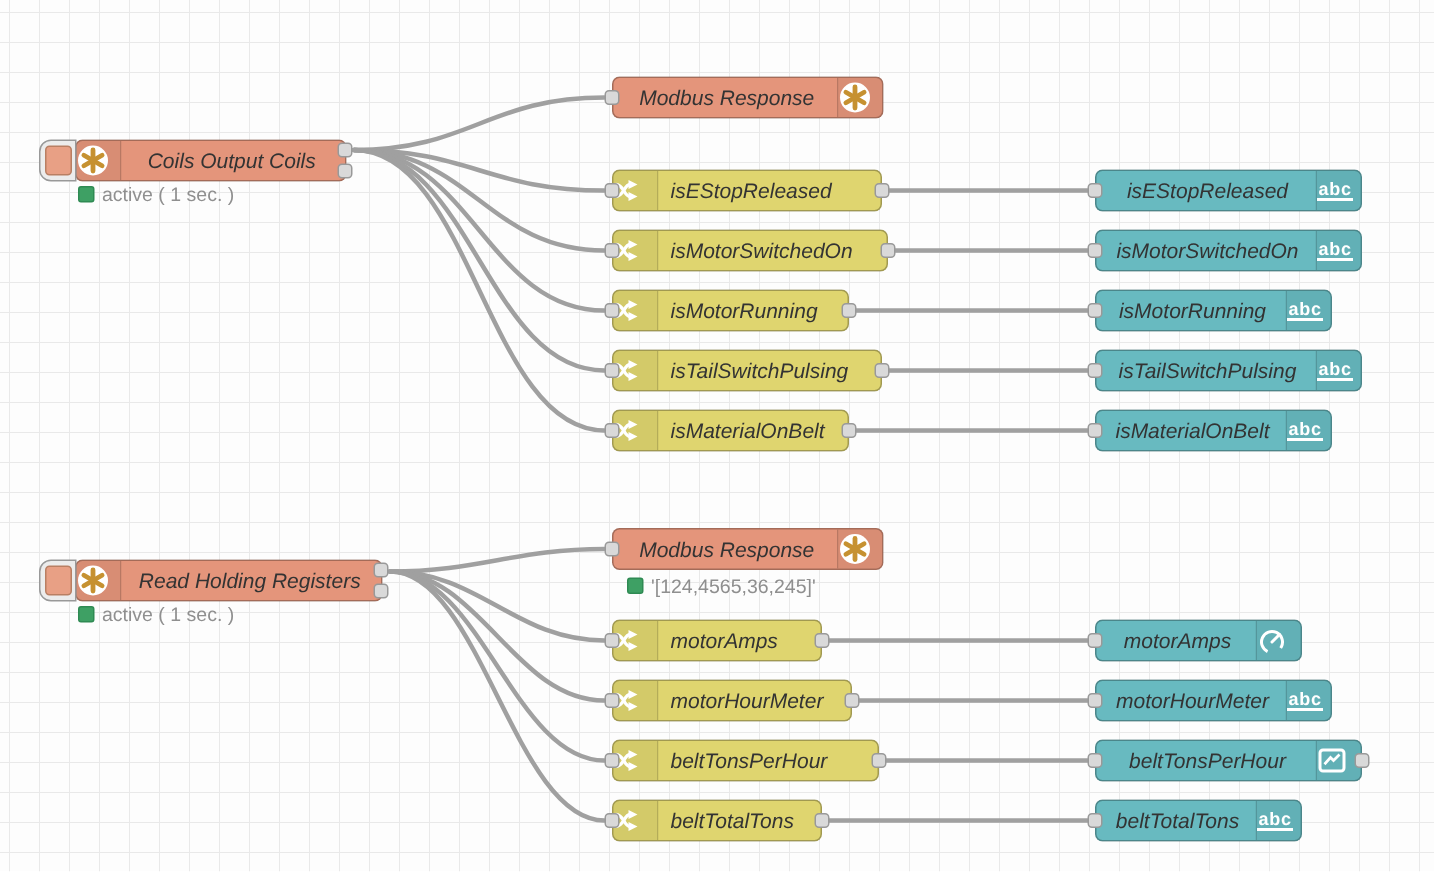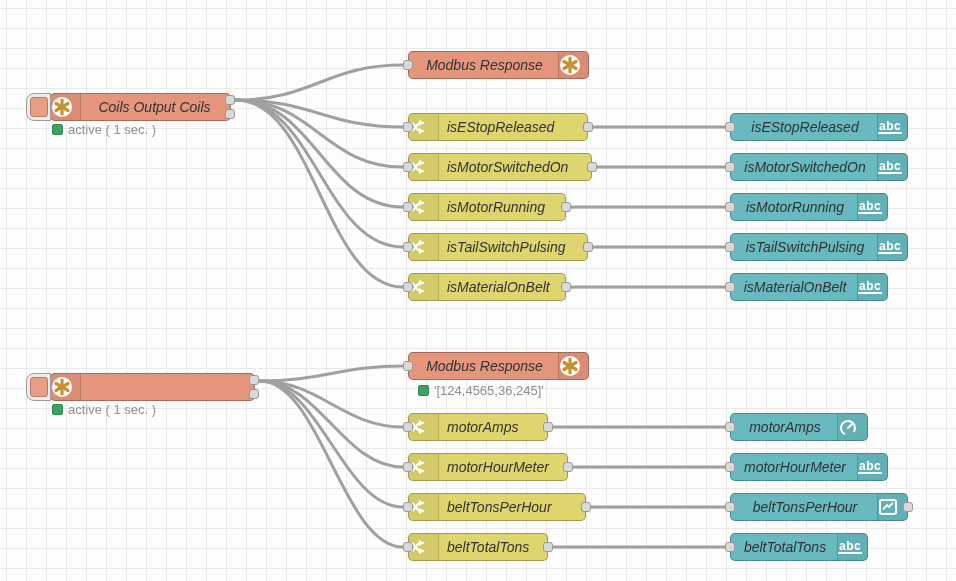--- a/index.html
+++ b/index.html
@@ -232,20 +232,21 @@
     <span class="icon-left">
       <svg width="22" height="22">
           <circle cx="11" cy="11" r="10" fill="#fff"></circle>
           <g stroke="#c69131" stroke-width="3.2" stroke-linecap="round">
             <line x1="11" y1="4" x2="11" y2="18"></line>
             <line x1="11" y1="4" x2="11" y2="18" transform="rotate(60 11 11)"></line>
             <line x1="11" y1="4" x2="11" y2="18" transform="rotate(120 11 11)"></line>
           </g>
         </svg>
     </span>
+    <span class="lbl center" style="left:30px;right:2px;">Read Holding Registers</span>
     <span class="port out1"></span>
     <span class="port out2"></span>
   </div>
   <div class="status" style="left:52px;top:402px;">
     <span class="status-dot"></span>
     <span>active ( 1 sec. )</span>
   </div>
 
   <div class="node modbus" style="left:408px;top:352px;width:181px;">
     <span class="port in"></span>

